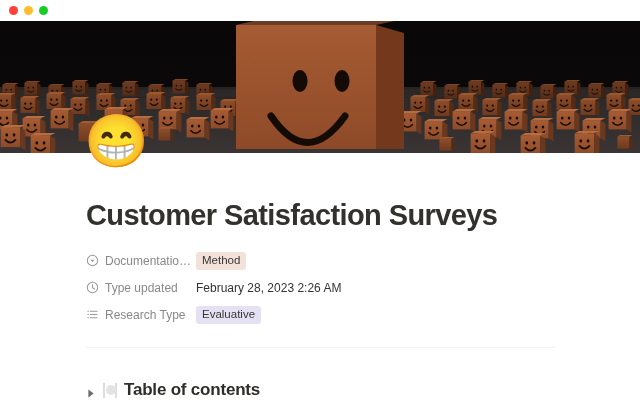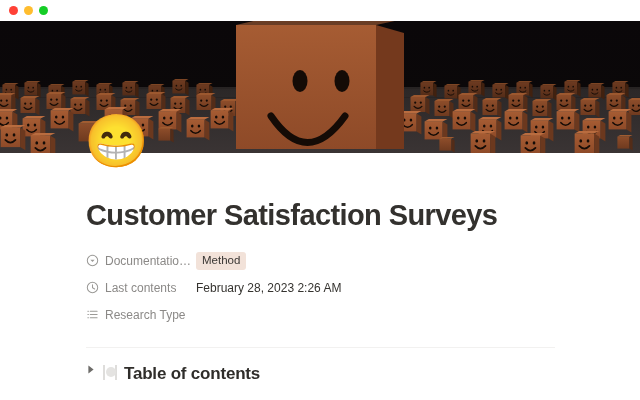--- a/index.html
+++ b/index.html
@@ -136,23 +136,23 @@
 
   .divider {
     margin-top: 23px;
     height: 1px;
     width: 469px;
     background: #f2f1f0;
   }
 
   
   .toc-row {
-    margin-top: 16px;
-    display: flex;
-    align-items: flex-start;
+    margin-top: 32px;
+    display: flex;
+    align-items: flex-end;
     gap: 5px;
   }
   .toggle-tri {
     width: 10px; height: 12px;
     display: flex;
     align-items: center;
     justify-content: center;
     color: #6d6c69;
     flex: 0 0 10px;
   }
@@ -377,39 +377,42 @@
       </div>
 
       <div class="prop-row">
         <div class="prop-label">
           <span class="prop-icon">
             <svg viewBox="0 0 14 14" fill="none" stroke="currentColor" stroke-width="1.1">
               <circle cx="7" cy="7" r="5.6"></circle>
               <path d="M7 4.1 L7 7.2 L9.3 8.6" stroke-linecap="round"></path>
             </svg>
           </span>
-          <span class="prop-label-text">Last contents</span>
+          <span class="prop-label-text">Type updated</span>
         </div>
         <div class="prop-value">February 28, 2023 2:26 AM</div>
       </div>
 
       <div class="prop-row">
         <div class="prop-label">
           <span class="prop-icon">
             <svg viewBox="0 0 14 14" fill="none" stroke="currentColor" stroke-width="1.1" stroke-linecap="round">
               <path d="M2 3.6 L2.6 3.6"></path>
                 <path d="M4.6 3.6 L12 3.6"></path>
               <path d="M2 7 L2.6 7"></path>
                 <path d="M4.6 7 L12 7"></path>
               <path d="M2 10.4 L2.6 10.4"></path>
                 <path d="M4.6 10.4 L12 10.4"></path>
             </svg>
           </span>
           <span class="prop-label-text">Research Type</span>
         </div>
+        <div class="prop-value">
+          <span class="tag tag-evaluative">Evaluative</span>
+        </div>
       </div>
 
     </div>
 
     <div class="divider"></div>
 
     <div class="toc-row">
       <span class="toggle-tri">
         <svg width="8" height="9" viewBox="0 0 8 9" aria-hidden="true">
           <path d="M1.4 0.6 L6.6 4.5 L1.4 8.4 Z" fill="currentColor"></path>

